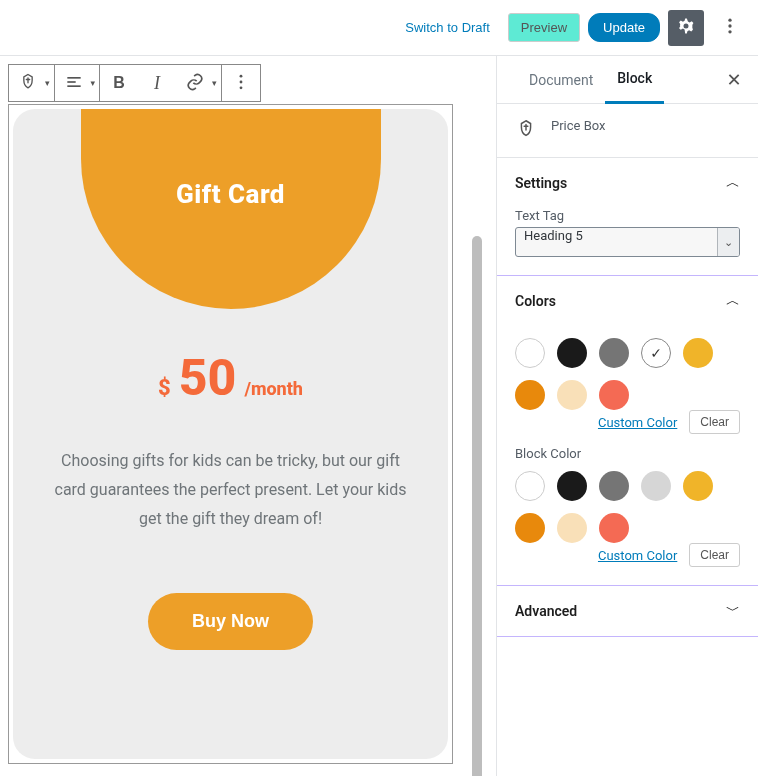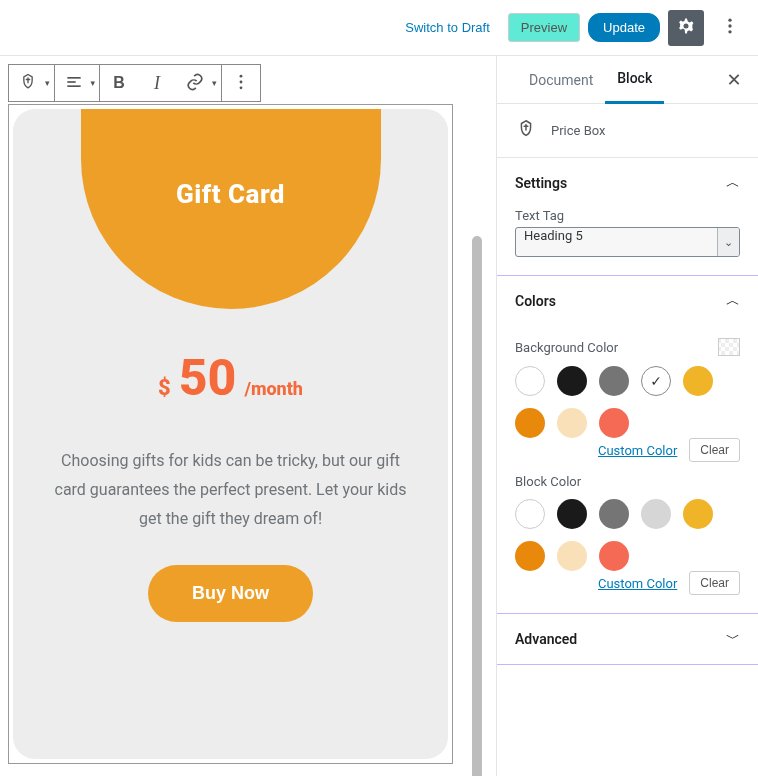--- a/index.html
+++ b/index.html
@@ -31,30 +31,30 @@
 .canvas-wrap { border: 1px solid #999; margin-top: 2px; padding: 4px; width: 445px; height: 660px; }
 .scrollbar-stub { position: absolute; top: 180px; right: 14px; width: 10px; height: 560px; background: #bdbdbd; border-radius: 5px; }
 .price-card { background: #ededed; border-radius: 22px; width: 100%; height: 100%; position: relative; overflow: hidden; text-align: center; padding: 0 40px; }
 .card-header { width: 300px; height: 260px; background: #ed9f28; border-radius: 0 0 150px 150px; position: absolute; top: -60px; left: 50%; transform: translateX(-50%); display: flex; align-items: center; justify-content: center; }
 .card-title { color: #fff; font-weight: 800; font-size: 26px; letter-spacing: 0.5px; margin-top: 30px; }
 .price-row { margin-top: 240px; display: flex; align-items: baseline; justify-content: center; gap: 8px; font-weight: 800; }
 .price-currency { color: #f46a3a; font-size: 22px; }
 .price-amount { color: #f46a3a; font-size: 50px; }
 .price-period { color: #f46a3a; font-size: 18px; }
 .card-desc { color: #6f7579; font-size: 16px; line-height: 1.8; margin-top: 40px; }
-.card-btn { display: inline-block; margin-top: 32px; background: #ed9f28; color: #fff; font-weight: 700; font-size: 18px; padding: 18px 44px; border-radius: 40px; border: none; cursor: pointer; }
+.card-btn { display: inline-block; margin-top: 60px; background: #ed9f28; color: #fff; font-weight: 700; font-size: 18px; padding: 18px 44px; border-radius: 40px; border: none; cursor: pointer; }
 
 
 .side-tabs { display: flex; align-items: center; border-bottom: 1px solid #e2e4e7; height: 48px; padding: 0 8px 0 20px; }
 .tab { padding: 0 12px; height: 48px; display: flex; align-items: center; color: #6c7781; cursor: pointer; font-size: 14px; }
 .tab.active { color: #191e23; border-bottom: 3px solid #007cba; font-weight: 500; }
 .side-close { margin-left: auto; width: 32px; height: 32px; display: flex; align-items: center; justify-content: center; cursor: pointer; color: #555; font-size: 18px; }
 
 
-.blocktype { display: flex; align-items: center; gap: 14px; padding: 14px 18px; border-bottom: 1px solid #e2e4e7; color: #555d66; }
+.blocktype { display: flex; align-items: flex-start; gap: 14px; padding: 14px 18px; border-bottom: 1px solid #e2e4e7; color: #555d66; }
 .blocktype-name { font-size: 13px; }
 
 
 .panel { border-bottom: 1px solid #c4b5fd; }
 .panel-head { display: flex; align-items: center; justify-content: space-between; padding: 16px 18px; cursor: pointer; }
 .panel-title { font-weight: 600; font-size: 14px; }
 .panel-caret { font-size: 14px; }
 .panel-body { padding: 0 18px 18px; }
 .field-label { font-size: 13px; color: #555d66; margin-bottom: 4px; display: block; }
 .select { width: 100%; height: 30px; border: 1px solid #7e8993; border-radius: 3px; background: #f7f7f7; padding: 0 8px; font-size: 13px; color: #32373c; appearance: none; position: relative; }
@@ -201,24 +201,20 @@
       </div>
     </div>
 
     <div class="panel">
       <div class="panel-head">
         <span class="panel-title">Colors</span>
         <span class="panel-caret">︿</span>
       </div>
       <div class="panel-body">
         <div class="color-section">
-          <div class="color-head">
-            <span class="color-label">Background Color</span>
-            <span class="color-preview"></span>
-          </div>
           <div class="swatches" id="bg-swatches">
               <div class="swatch bordered" style="background: rgb(255, 255, 255);"></div>
               <div class="swatch" style="background: rgb(26, 26, 26);"></div>
               <div class="swatch" style="background: rgb(117, 117, 117);"></div>
               <div class="swatch bordered selected"></div>
               <div class="swatch" style="background: rgb(240, 180, 41);"></div>
               <div class="swatch" style="background: rgb(232, 137, 12);"></div>
               <div class="swatch" style="background: rgb(249, 224, 184);"></div>
               <div class="swatch" style="background: rgb(244, 106, 84);"></div>
             </div>

